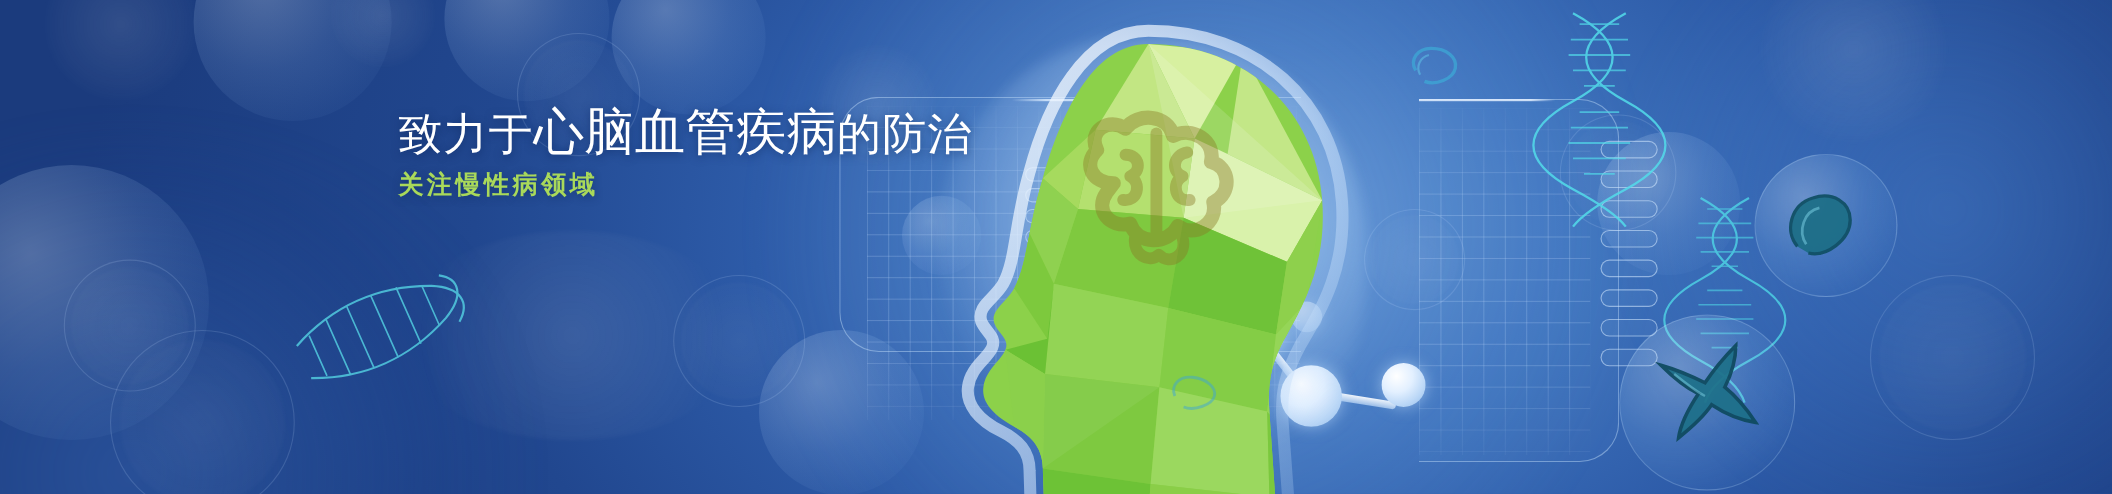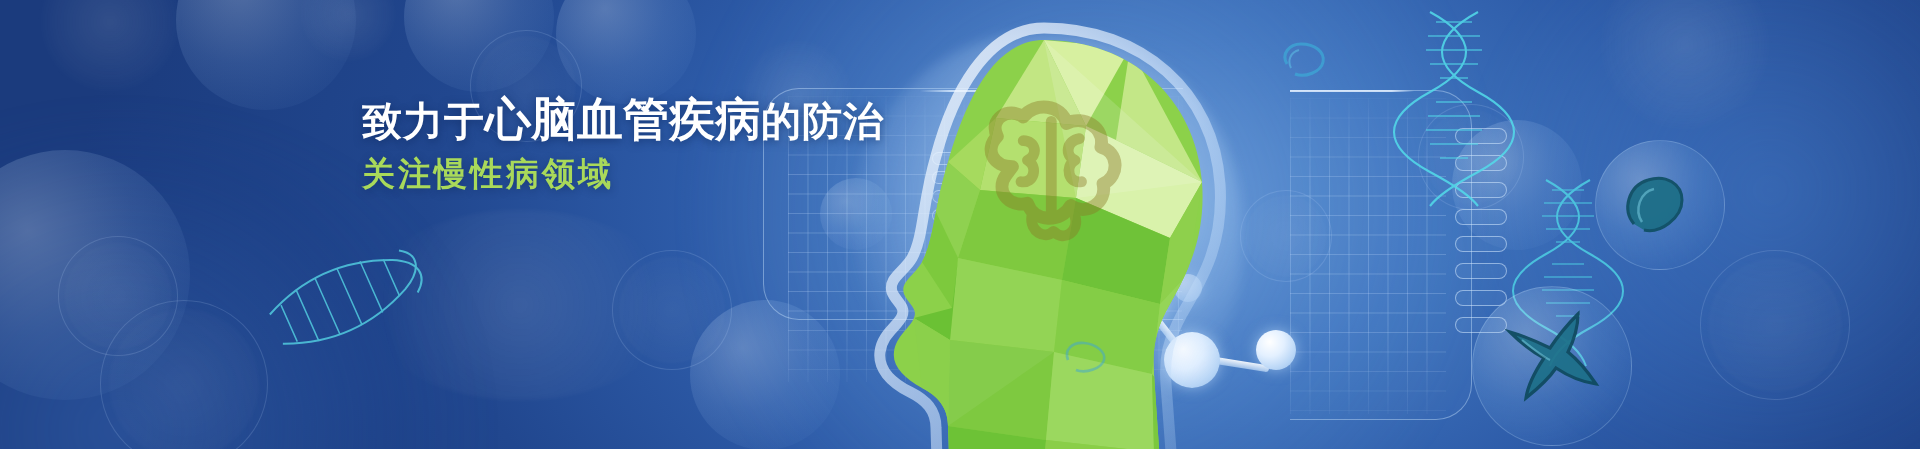--- a/index.html
+++ b/index.html
@@ -90,29 +90,29 @@
   }
   .mol-link {
     position:absolute; height:7px; border-radius:4px;
     background:linear-gradient(to bottom, rgba(255,255,255,.92), rgba(186,214,245,.72));
     transform-origin:left center;
   }
 
   
   .copy { position:absolute; left:362px; top:92px; }
   .headline {
-    font-size:40px; font-weight:bold; color:#ffffff;
+    font-size:40px; font-weight:normal; color:#ffffff;
     letter-spacing:1px; line-height:1.18;
     text-shadow:0 2px 8px rgba(10,35,85,.55);
     white-space:nowrap;
   }
   .headline .em { font-size:46px; letter-spacing:0px; }
   .subhead {
     margin-top:8px;
-    font-size:33px; font-weight:bold; color:#a9d95a;
+    font-size:23px; font-weight:bold; color:#a9d95a;
     letter-spacing:3px; line-height:1.2;
     text-shadow:0 2px 8px rgba(10,35,85,.45);
     white-space:nowrap;
   }
   .tagline {
     margin-top:28px;
     font-size:13.5px; color:#eaf3ff; font-weight:bold;
     letter-spacing:.6px; white-space:nowrap;
     text-shadow:0 1px 4px rgba(10,35,85,.6);
   }

